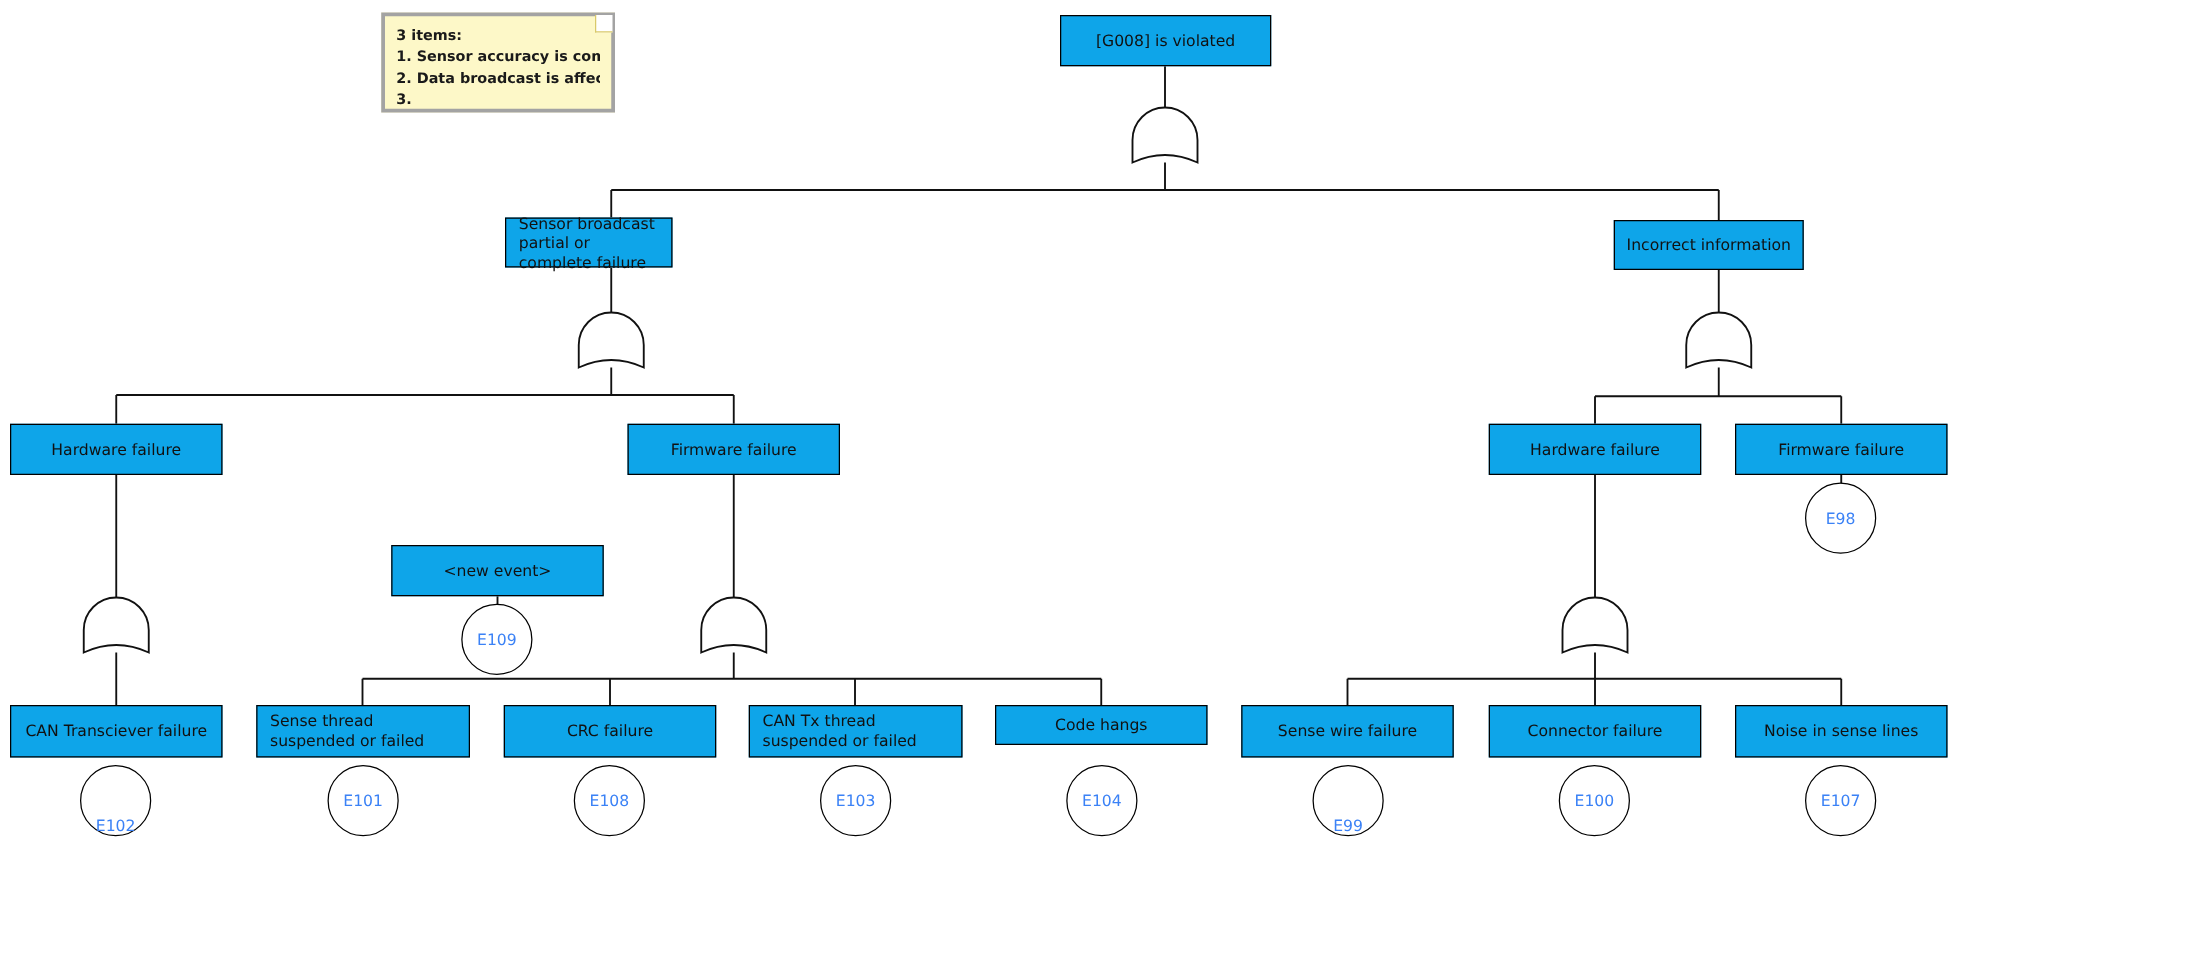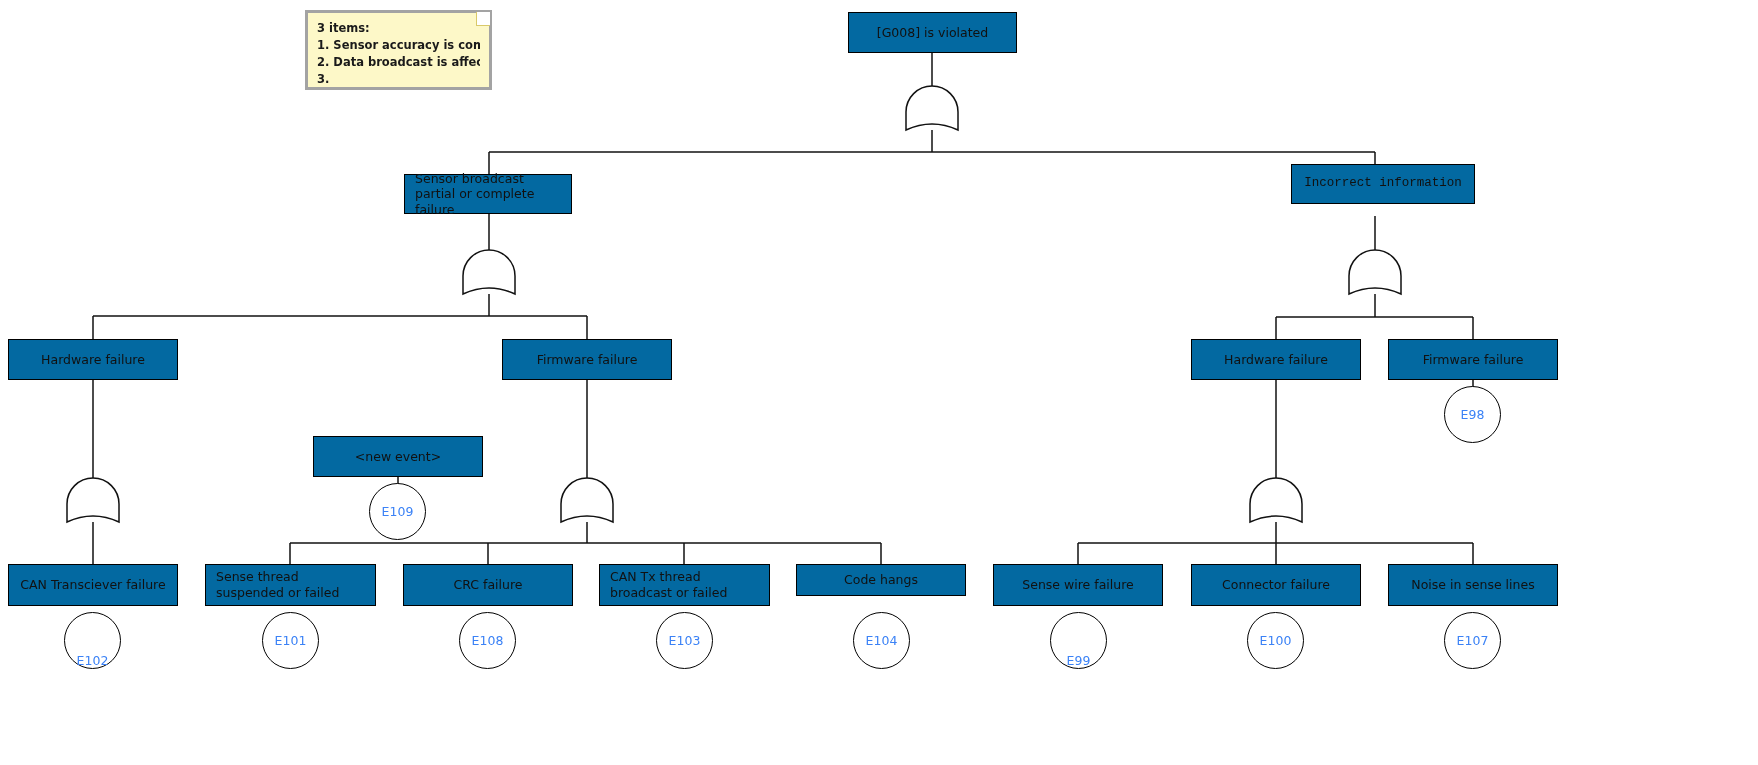--- a/index.html
+++ b/index.html
@@ -1,21 +1,21 @@
 <!DOCTYPE html>
 <html><head>
 <meta charset="utf-8">
 <style>
   html,body{margin:0;padding:0;background:#ffffff;}
   body{width:1758px;height:765px;position:relative;overflow:hidden;
        font-family:"DejaVu Sans","Liberation Sans",sans-serif;}
   #stage{position:absolute;left:0;top:0;width:1758px;height:765px;}
   svg.edges{position:absolute;left:0;top:0;width:1758px;height:765px;pointer-events:none;}
 
-  .node{position:absolute;box-sizing:border-box;border:1.5px solid #000;background:#0369a1;
+  .node{position:absolute;box-sizing:border-box;border:1.5px solid #000;background:#0ea5e9;
         display:flex;align-items:center;}
   .node .txt{width:100%;font-size:12.5px;color:#111;line-height:1.25;}
   .node.center .txt{text-align:center;padding:0 8px;}
   .node.left .txt{text-align:left;padding:0 10px;}
 
   .evt{position:absolute;box-sizing:border-box;border:1.5px solid #000;background:#fff;
        border-radius:50%;display:flex;align-items:center;justify-content:center;}
   .evt .txt{font-size:12.5px;color:#3b82f6;}
 
   .note{position:absolute;box-sizing:border-box;background:#fdf8c8;border:3px solid #a3a3a3;}
@@ -108,25 +108,25 @@
       <div>1. Sensor accuracy is compromised</div>
       <div>2. Data broadcast is affected</div>
       <div>3.</div>
     </div>
   </div>
 
   <div class="node center" style="left:848px;top:12px;width:169px;height:41px;">
     <span class="txt">[G008] is violated</span>
   </div>
 
-  <div class="node left" style="left:404px;top:174px;width:168px;height:40px;">
+  <div class="node left" style="left:404px;top:174px;width:134px;height:40px;">
     <span class="txt">Sensor broadcast partial or complete failure</span>
   </div>
 
-  <div class="node center" style="left:1291px;top:164px;width:184px;height:40px;font-family:Liberation Mono, monospace;">
+  <div class="node center" style="left:1291px;top:176px;width:152px;height:40px;">
     <span class="txt">Incorrect information</span>
   </div>
 
   <div class="node center" style="left:8px;top:339px;width:170px;height:41px;">
     <span class="txt">Hardware failure</span>
   </div>
 
   <div class="node center" style="left:502px;top:339px;width:170px;height:41px;">
     <span class="txt">Firmware failure</span>
   </div>
@@ -149,21 +149,21 @@
 
   <div class="node left" style="left:205px;top:564px;width:171px;height:42px;">
     <span class="txt">Sense thread suspended or failed</span>
   </div>
 
   <div class="node center" style="left:403px;top:564px;width:170px;height:42px;">
     <span class="txt">CRC failure</span>
   </div>
 
   <div class="node left" style="left:599px;top:564px;width:171px;height:42px;">
-    <span class="txt">CAN Tx thread broadcast or failed</span>
+    <span class="txt">CAN Tx thread suspended or failed</span>
   </div>
 
   <div class="node center" style="left:796px;top:564px;width:170px;height:32px;">
     <span class="txt">Code hangs</span>
   </div>
 
   <div class="node center" style="left:993px;top:564px;width:170px;height:42px;">
     <span class="txt">Sense wire failure</span>
   </div>
 

